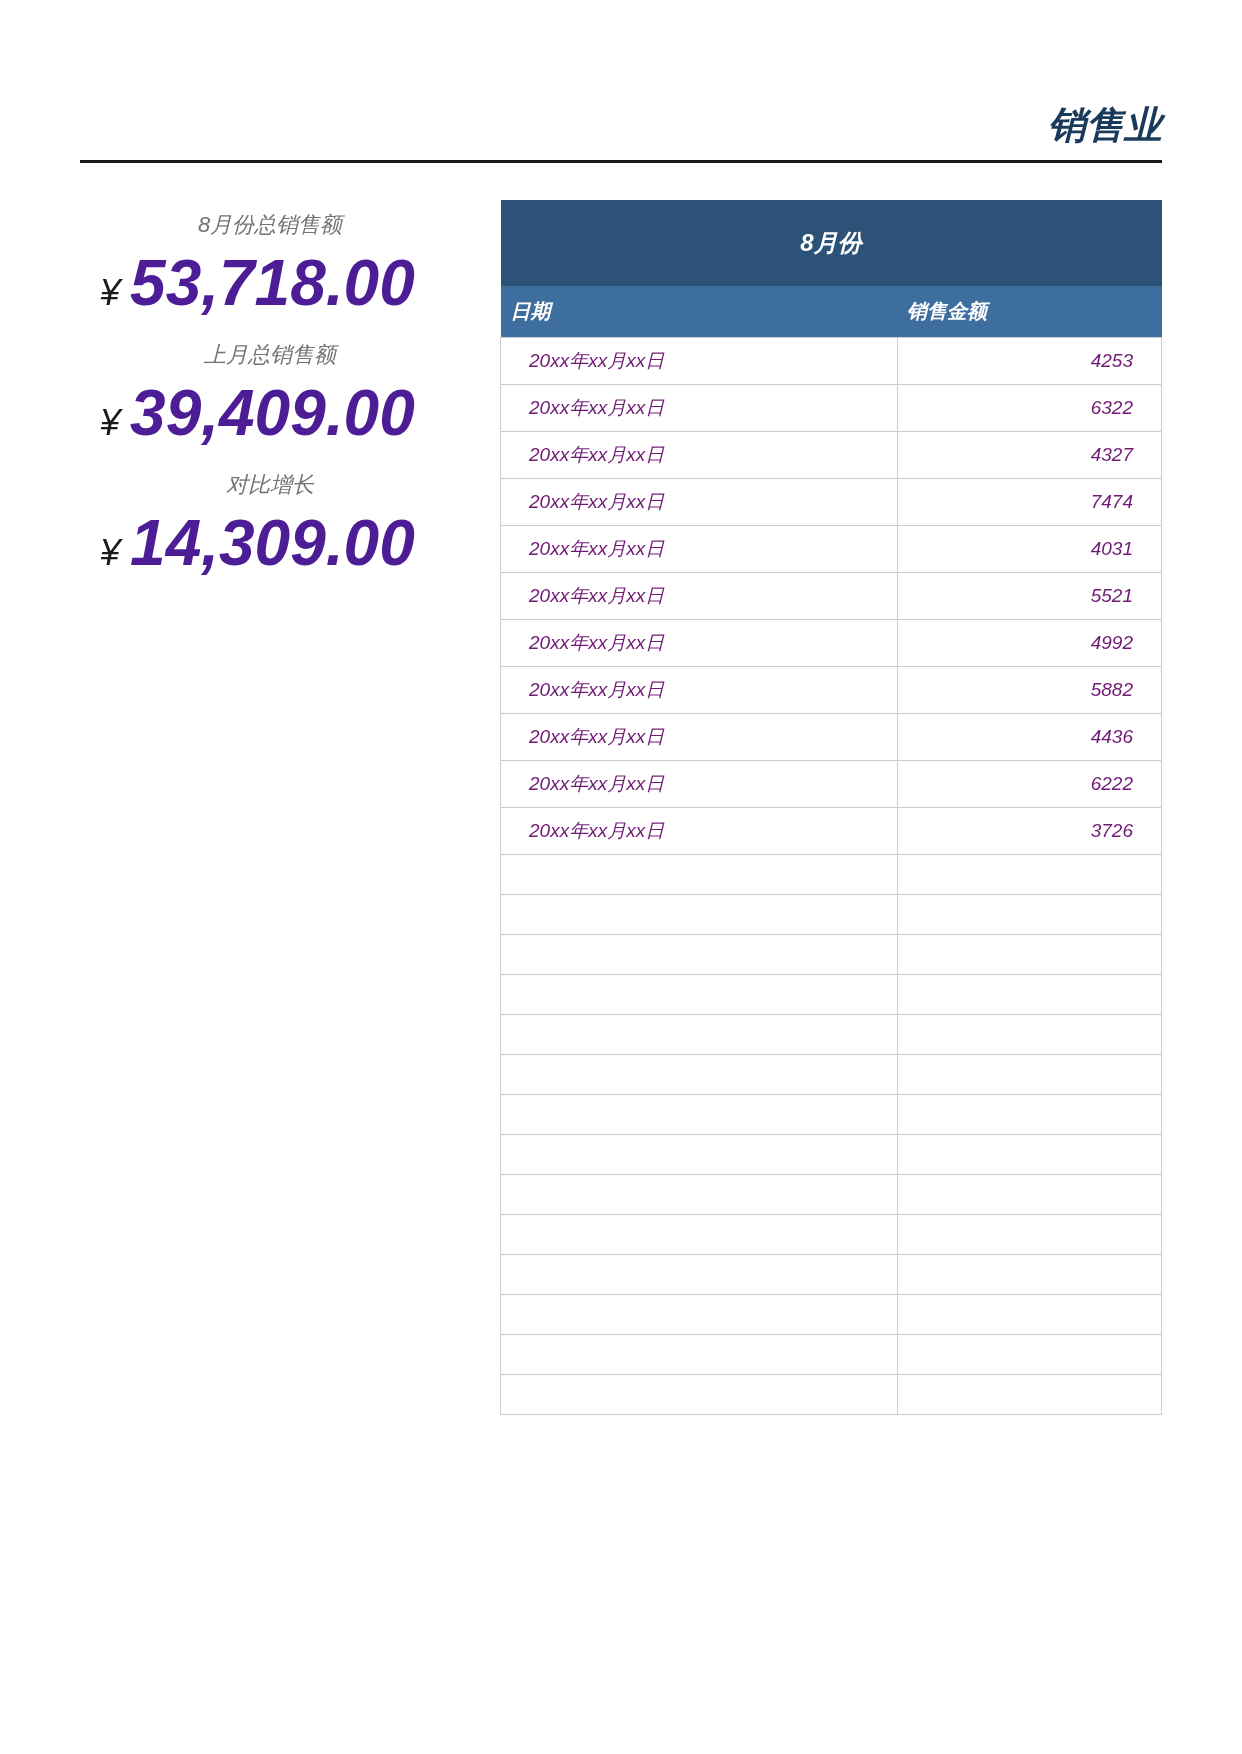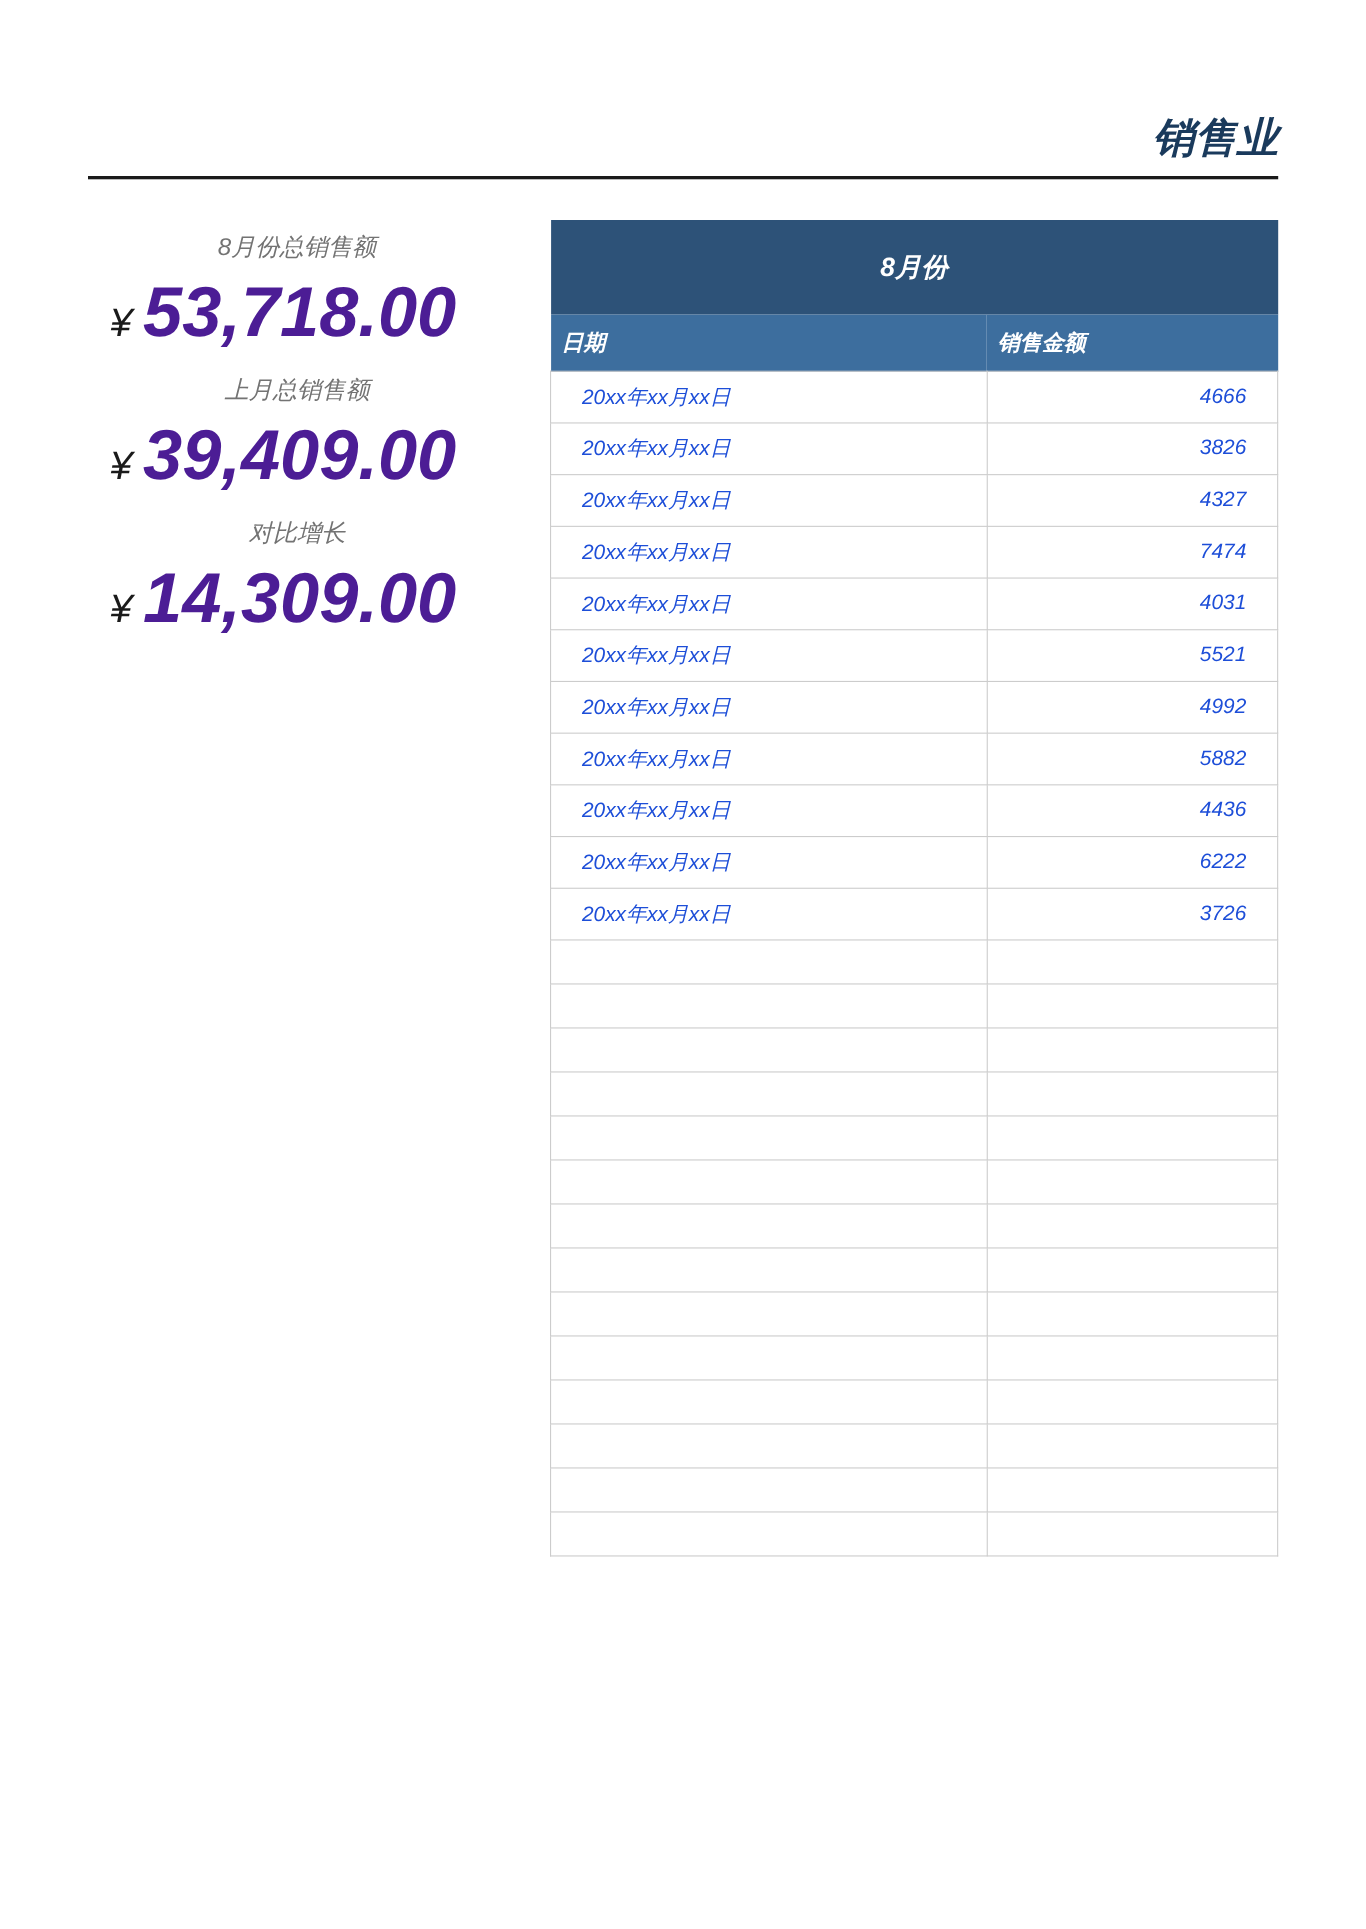--- a/index.html
+++ b/index.html
@@ -110,21 +110,21 @@
       color: #ffffff;
       font-size: 20px;
       font-weight: bold;
       padding: 12px 10px;
     }
 
     .table-row td {
       border: 1px solid #cccccc;
       padding: 10px 28px;
       font-size: 19px;
-      color: #1d4ed8;
+      color: #701a75;
     }
 
     .table-row td:first-child {
       text-align: left;
     }
 
     .table-row td:last-child {
       text-align: right;
     }
 
@@ -182,25 +182,25 @@
             <td colspan="2" class="table-header-main">8月份</td>
           </tr>
           <tr>
             <td class="table-header-sub col-date">日期</td>
             <td class="table-header-sub col-amount">销售金额</td>
           </tr>
         </thead>
         <tbody id="table-body">
         <tr class="table-row">
       <td>20xx年xx月xx日</td>
-      <td>4666</td>
-    </tr>
-            <tr class="table-row">
-      <td>20xx年xx月xx日</td>
-      <td>3826</td>
+      <td>4253</td>
+    </tr>
+            <tr class="table-row">
+      <td>20xx年xx月xx日</td>
+      <td>6322</td>
     </tr>
             <tr class="table-row">
       <td>20xx年xx月xx日</td>
       <td>4327</td>
     </tr>
             <tr class="table-row">
       <td>20xx年xx月xx日</td>
       <td>7474</td>
     </tr>
             <tr class="table-row">

